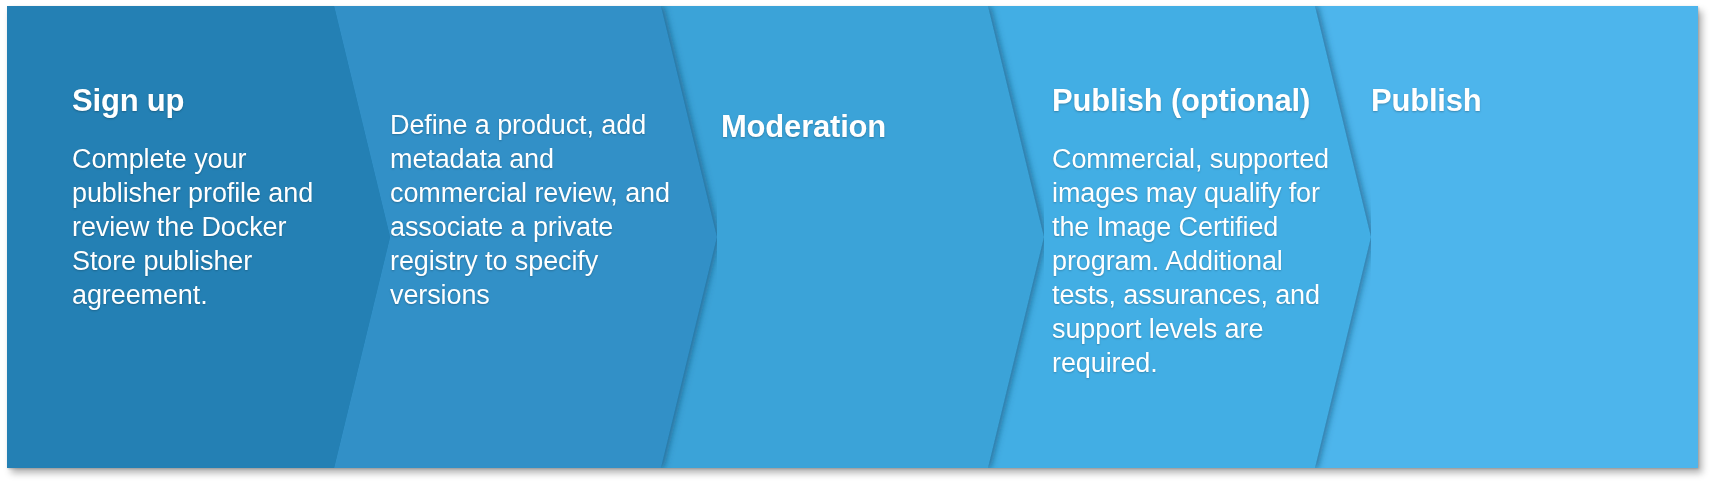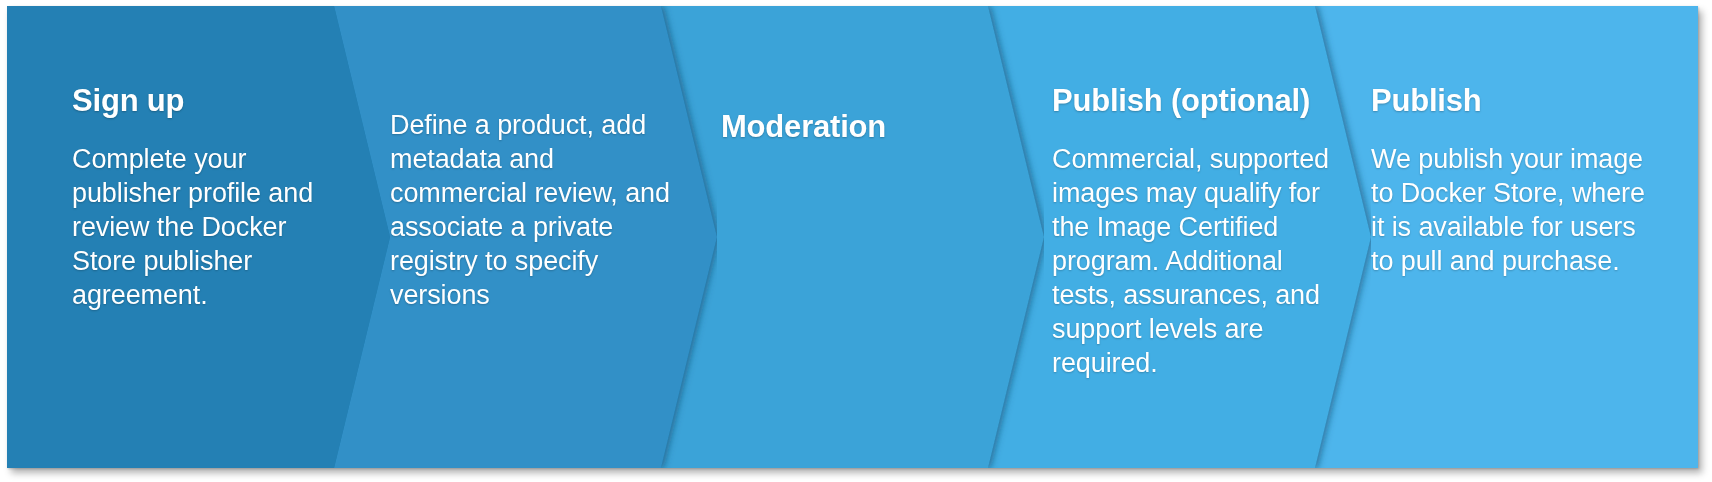--- a/index.html
+++ b/index.html
@@ -153,18 +153,17 @@
             <defs>
               <filter id="sh4" x="-20%" y="-20%" width="150%" height="150%">
                 <feDropShadow dx="3" dy="0" stdDeviation="3" flood-color="#0d4a6b" flood-opacity="0.55"></feDropShadow>
               </filter>
             </defs>
             <polygon points="0,0 383,0 383,462 0,462 56,231" fill="#4db5ec" filter="url(#sh4)"></polygon>
           </svg>
           <div class="chev-content" style="left: 56px; width: 285px; padding-top: 78px;">
             <div class="chev-title">Publish</div>
             <div class="gap-title-body"></div>
-            <div class="chev-body">We publish your image to Docker Store, where it is available for users to pull and purchase.</div>
           </div>
         </div>
       </div>
   </div>
 </div>
 
 </body></html>

